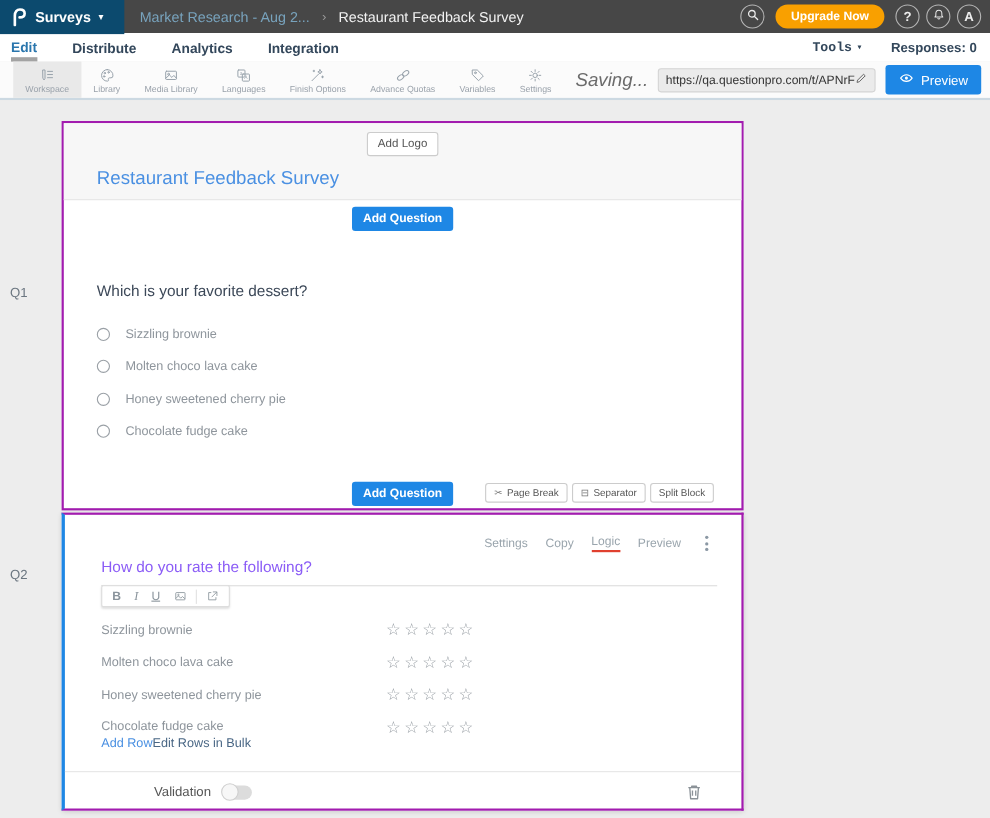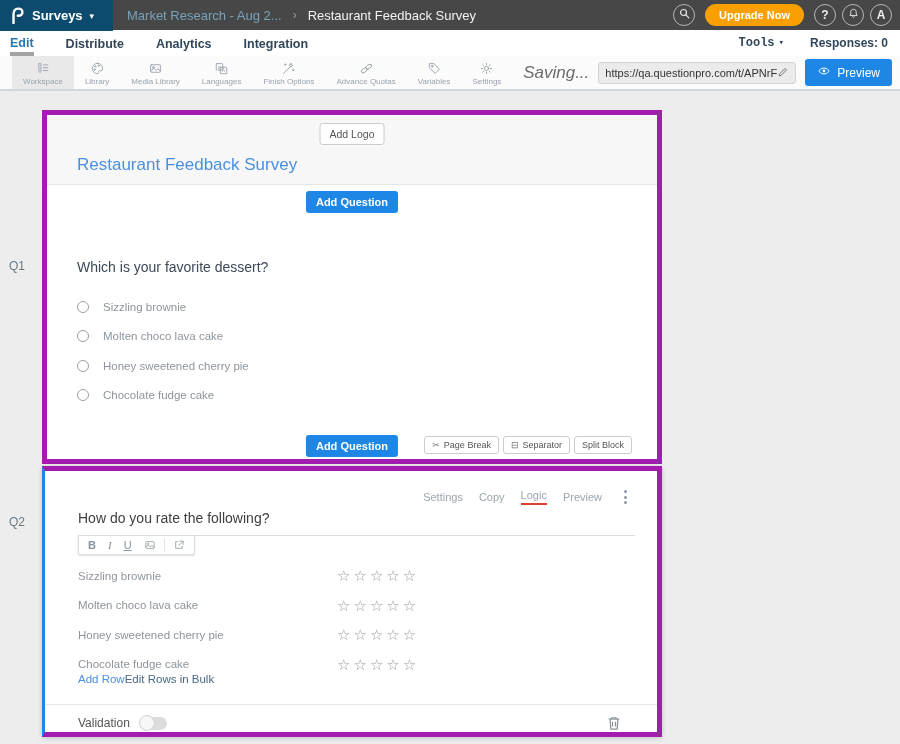--- a/index.html
+++ b/index.html
@@ -43,21 +43,21 @@
   .url-text { flex: 1; font-size: 11px; color: #333; white-space: nowrap; overflow: hidden; }
   .url-input svg { width: 12px; height: 12px; flex: none; }
   .preview-btn { background: #1e87e5; border: none; border-radius: 3px; color: #fff; font-size: 12px; padding: 5px 12px; display: flex; align-items: center; gap: 6px; cursor: pointer; font-family: inherit; }
   .preview-btn svg { width: 14px; height: 14px; }
 
   
   .canvas { position: relative; height: 653px; background: #ededed; }
   .qlabel { position: absolute; left: 9px; font-size: 12px; color: #6b7680; }
   .qlabel-q1 { top: 168px; }
   .qlabel-q2 { top: 424px; }
-  .card { position: absolute; left: 42px; width: 620px; background: #fff; border: 5px solid #a21caf; }
+  .card { position: absolute; left: 56px; width: 620px; background: #fff; border: 2px solid #a21caf; }
   .card1 { top: 19px; height: 354px; }
   .card2 { top: 375px; height: 271px; border-left: 3px solid #1e87e5; box-shadow: 0 1px 5px rgba(0,0,0,.18); }
 
   
   .card1-header { height: 70px; background: #f7f7f7; border-bottom: 1px solid #e6e6e6; position: relative; }
   .add-logo-btn { position: absolute; top: 8px; left: 50%; transform: translateX(-50%); background: #fff; border: 1px solid #ccc; border-radius: 3px; font-size: 10.5px; color: #555; padding: 4px 9px; cursor: pointer; font-family: inherit; }
   .survey-title { position: absolute; left: 30px; bottom: 9px; font-size: 17px; color: #4a90e2; }
   .addq-section { height: 34px; display: flex; align-items: center; justify-content: center; }
   .addq-btn { background: #1e87e5; color: #fff; border: none; border-radius: 3px; font-size: 11px; font-weight: 700; padding: 5px 10px; cursor: pointer; font-family: inherit; }
   .q1-body { padding: 40px 30px 0; }
@@ -72,39 +72,39 @@
   .block-action-btn { background: #fff; border: 1px solid #ccc; border-radius: 3px; font-size: 9px; color: #555; padding: 3px 7px; display: flex; align-items: center; gap: 4px; cursor: pointer; font-family: inherit; }
   .ba-icon { font-size: 9px; color: #777; }
 
   
   .q2-menu { position: absolute; top: 17px; right: 26px; display: flex; align-items: center; gap: 16px; }
   .q2-menu-item { font-size: 11px; color: #9aa5ad; cursor: pointer; }
   .q2-menu-item.highlight { border-bottom: 2px solid #e0402f; padding-bottom: 2px; }
   .kebab { display: flex; flex-direction: column; gap: 2.5px; padding: 2px 4px; margin-left: 2px; cursor: pointer; }
   .kebab i { width: 3px; height: 3px; border-radius: 50%; background: #8b98a4; }
   .q2-question-wrap { position: absolute; top: 39px; left: 33px; right: 22px; border-bottom: 1px solid #ddd; padding-bottom: 9px; }
-  .q2-question { font-size: 14px; color: #404040; font-weight: 500; }
+  .q2-question { font-size: 14px; color: #8b5cf6; font-weight: 500; }
   .fmt-toolbar { position: absolute; top: 64px; left: 33px; background: #fff; border: 1px solid #ddd; border-radius: 2px; box-shadow: 0 1px 2px rgba(0,0,0,.12); display: flex; align-items: center; height: 20px; padding: 0 3px; }
   .fmt-btn { font-size: 11px; color: #8a949c; padding: 0 6px; cursor: pointer; background: none; border: none; font-family: inherit; }
   .fmt-b { font-weight: 700; }
   .fmt-i { font-style: italic; font-family: "Liberation Serif", serif; }
   .fmt-u { text-decoration: underline; }
   .fmt-btn svg { width: 12px; height: 12px; display: block; }
   .fmt-sep { width: 1px; height: 13px; background: #e2e2e2; margin: 0 2px; }
   .q2-rows { position: absolute; top: 90px; left: 33px; right: 22px; }
   .q2-row { display: flex; align-items: center; height: 29.5px; }
   .q2-row-label { width: 259px; font-size: 11.5px; color: #8e959c; }
   .stars { display: flex; gap: 3px; }
   .star { font-size: 15px; line-height: 1; color: #9aa0a6; cursor: pointer; }
   .q2-links { position: absolute; top: 202px; left: 33px; right: 38px; display: flex; justify-content: flex-start; align-items: center; }
   .add-row-link { font-size: 11.5px; color: #4a90e2; cursor: pointer; }
   .edit-rows-link { font-size: 11.5px; color: #4a6785; cursor: pointer; }
   .q2-divider { position: absolute; top: 233px; left: 0; right: 0; height: 1px; background: #e6e6e6; }
   .q2-validation { position: absolute; top: 244px; left: 33px; right: 36px; display: flex; align-items: center; }
-  .validation-label { font-size: 12px; color: #555; }
+  .validation-label { font-size: 12px; color: #555; margin-left: 48px; }
   .toggle { margin-left: 10px; width: 27px; height: 13px; background: #dcdcdc; border-radius: 7px; position: relative; cursor: pointer; }
   .toggle-knob { position: absolute; left: -1px; top: -2px; width: 16px; height: 16px; background: #f7f7f7; border: 1px solid #cfcfcf; border-radius: 50%; }
   .trash-btn { margin-left: auto; background: none; border: none; cursor: pointer; padding: 0; }
   .trash-btn svg { width: 14px; height: 16px; display: block; }
 </style>
 </head>
 <body>
 
 <div class="topbar">
   <div class="logo-box">

